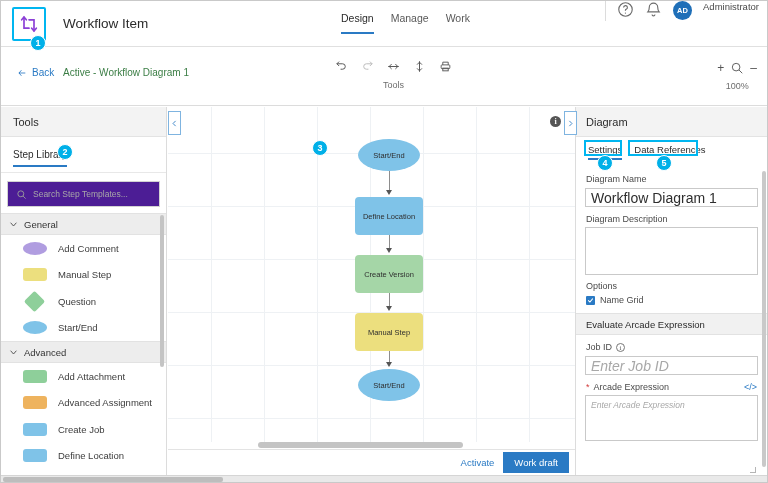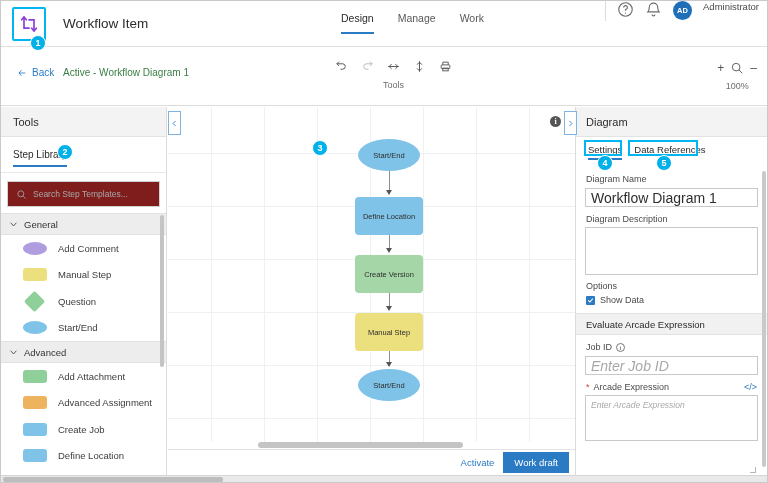--- a/index.html
+++ b/index.html
@@ -52,21 +52,21 @@
   .badge-1 { left: 16px; top: 26px; }
 
   .app-title {
     margin-left: 19px;
     font-size: 13.5px;
     color: #2b2b2b;
   }
 
   .nav-tabs {
     position: absolute; left: 340px; top: 11px;
-    display: flex; gap: 24px;
+    display: flex; gap: 17px;
   }
   .nav-tab {
     font-size: 10.5px; color: #595959;
     padding-bottom: 10px; cursor: pointer;
     position: relative;
   }
   .nav-tab.active { color: #2b2b2b; }
   .nav-tab.active::after {
     content: ''; position: absolute; left: 0; right: 0; bottom: 0;
     height: 2.5px; background: #2a7ac4;
@@ -139,21 +139,21 @@
     position: relative; padding-bottom: 7px; padding-top: 7px;
   }
   .lp-tab::after {
     content: ''; position: absolute; left: 0; right: 0; bottom: 0;
     height: 2.5px; background: #2a7ac4;
   }
   .badge-2 { left: 56px; top: 7px; }
 
   .search-box {
     margin: 8px 6px 0 6px; height: 26px;
-    border: 1px solid #d2d2d2; background: #7f1d1d;
+    border: 1px solid #d2d2d2; background: #4c1d95;
     display: flex; align-items: center; gap: 6px; padding: 0 8px;
   }
   .search-box svg { width: 11px; height: 11px; color: #9a9a9a; flex: none;}
   .search-box input {
     border: none; outline: none; font-size: 8.5px;
     color: #9a9a9a; font-family: "Liberation Sans", sans-serif;
     width: 100%; background: transparent;
   }
   .search-box input::placeholder { color: #a8a8a8; }
 
@@ -576,21 +576,21 @@
       <div class="field-label">Diagram Description</div>
       <div class="field-area"></div>
 
       <div class="field-label" style="margin-top:6px">Options</div>
       <div class="opt-row">
         <span class="cb">
           <svg viewBox="0 0 24 24" fill="none" stroke="currentColor" stroke-width="3.5" stroke-linecap="round">
               <path d="M5 12.5l5 5 9-11"></path>
             </svg>
         </span>
-        <span class="opt-label">Show Data</span>
+        <span class="opt-label">Name Grid</span>
       </div>
 
       <div class="section-head">Evaluate Arcade Expression</div>
 
       <div class="lbl-row">
         <span>Job ID</span>
         <span class="info-i">i</span>
       </div>
       <div class="field-input">
         <span class="ph">Enter Job ID</span>

